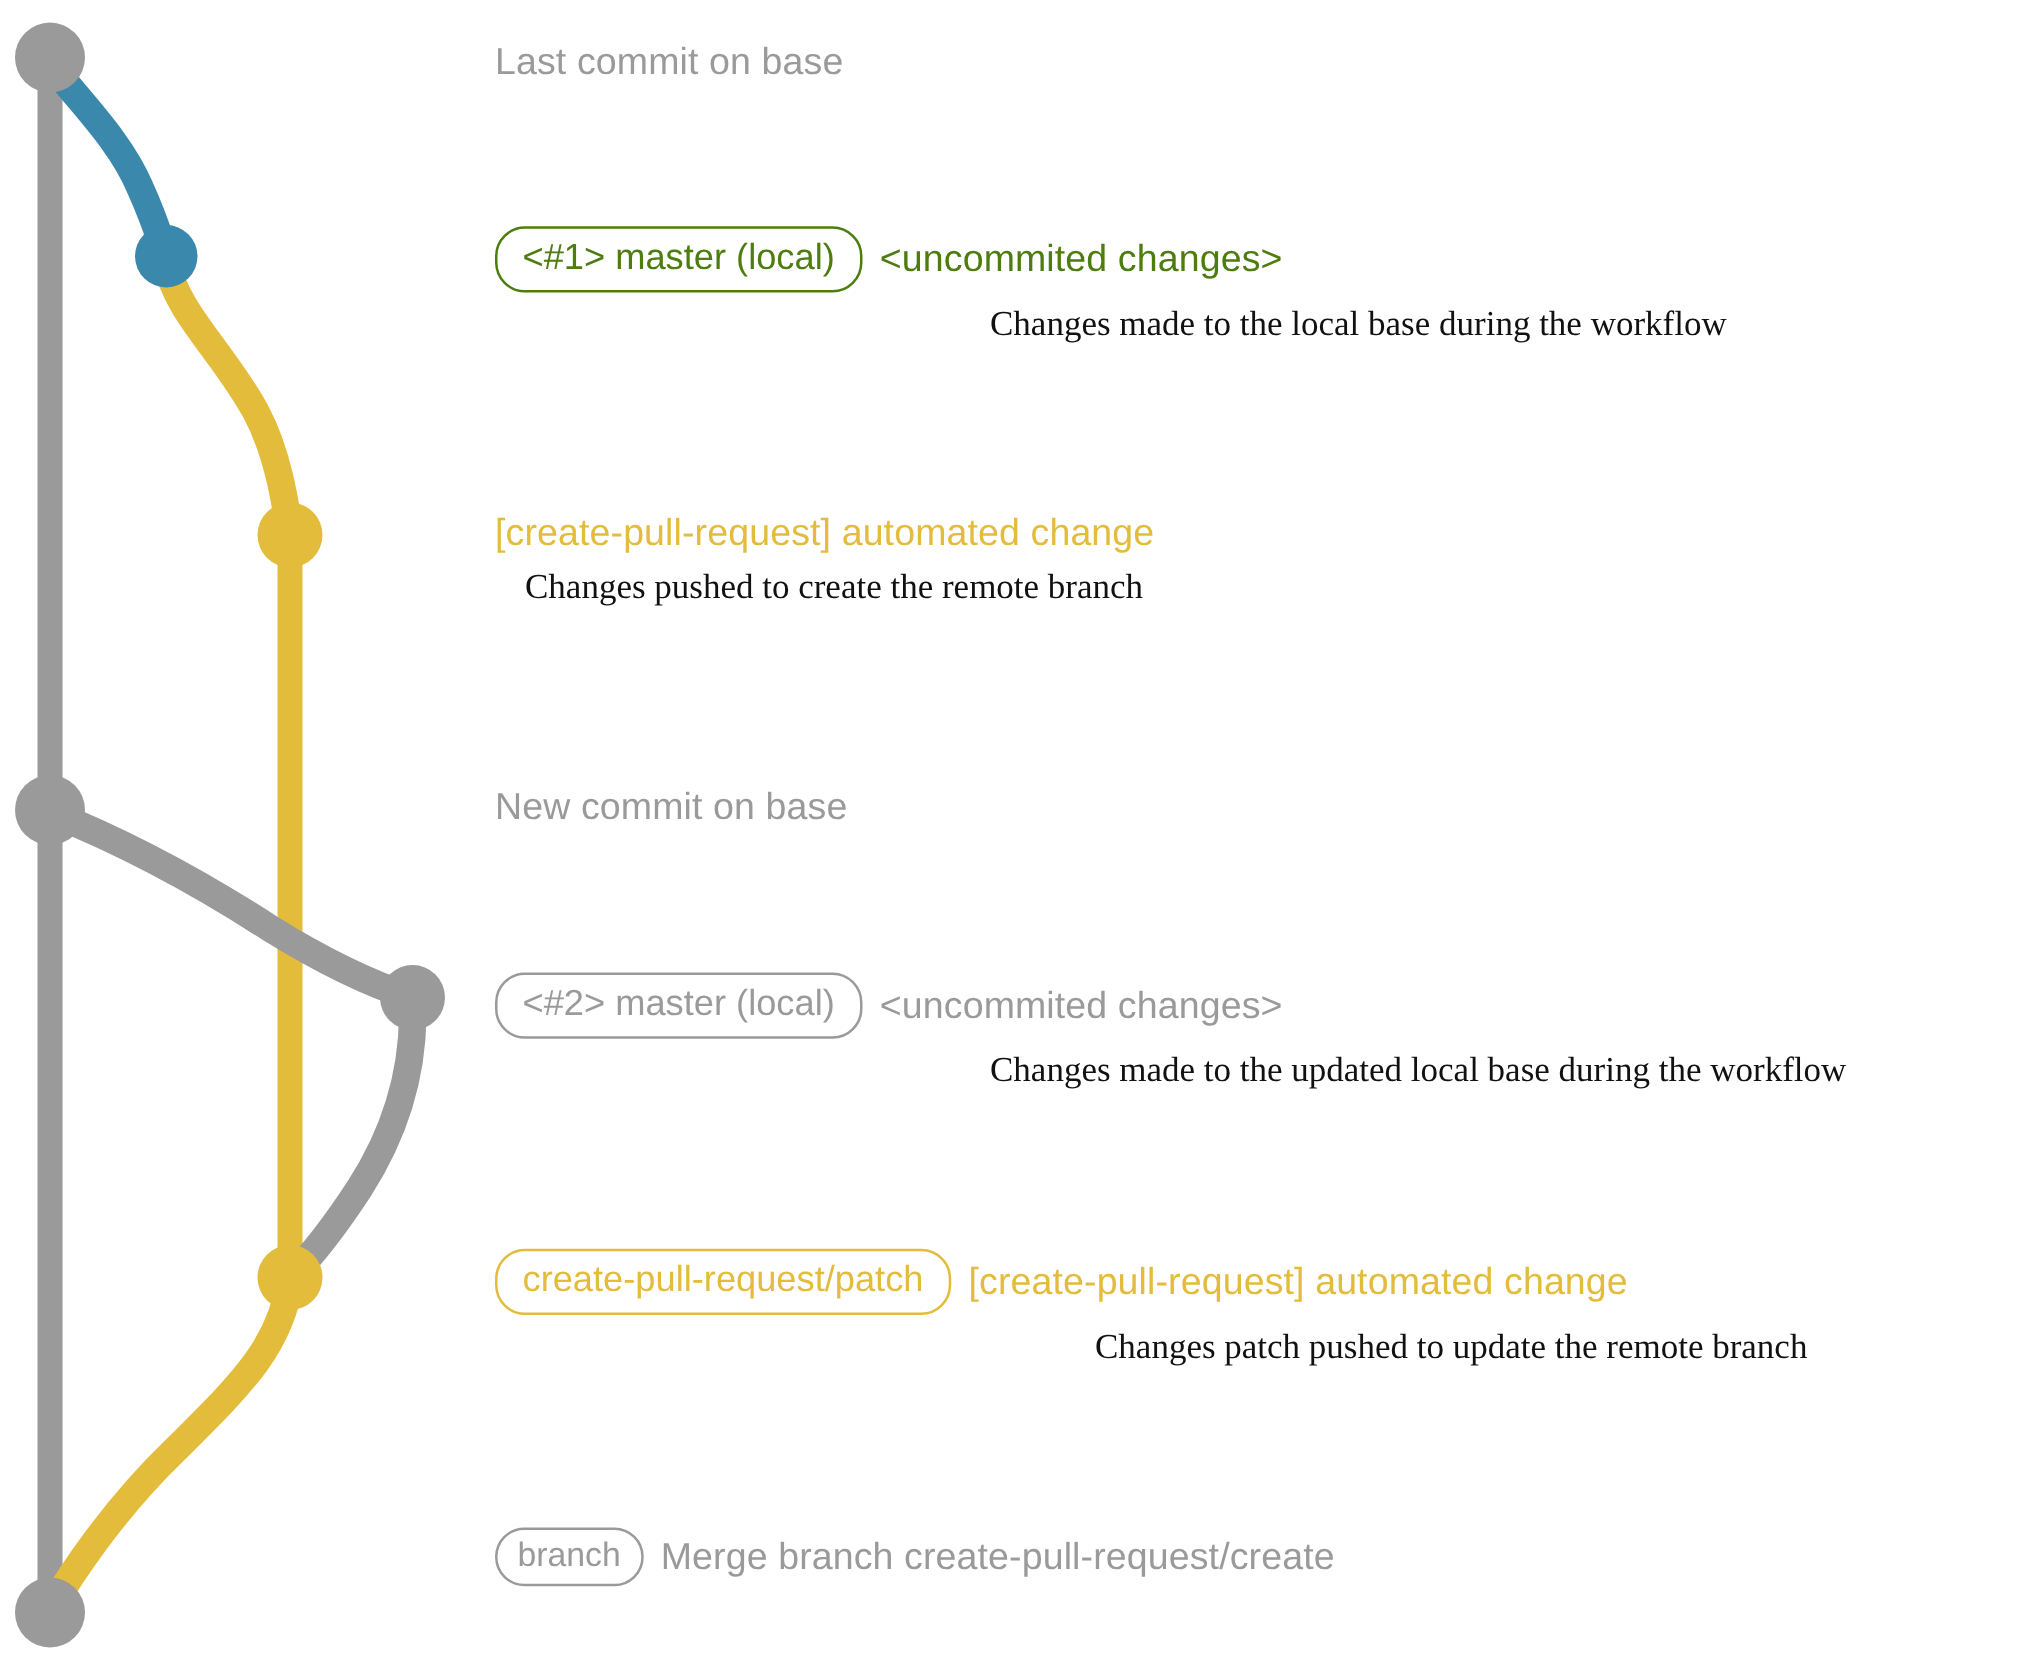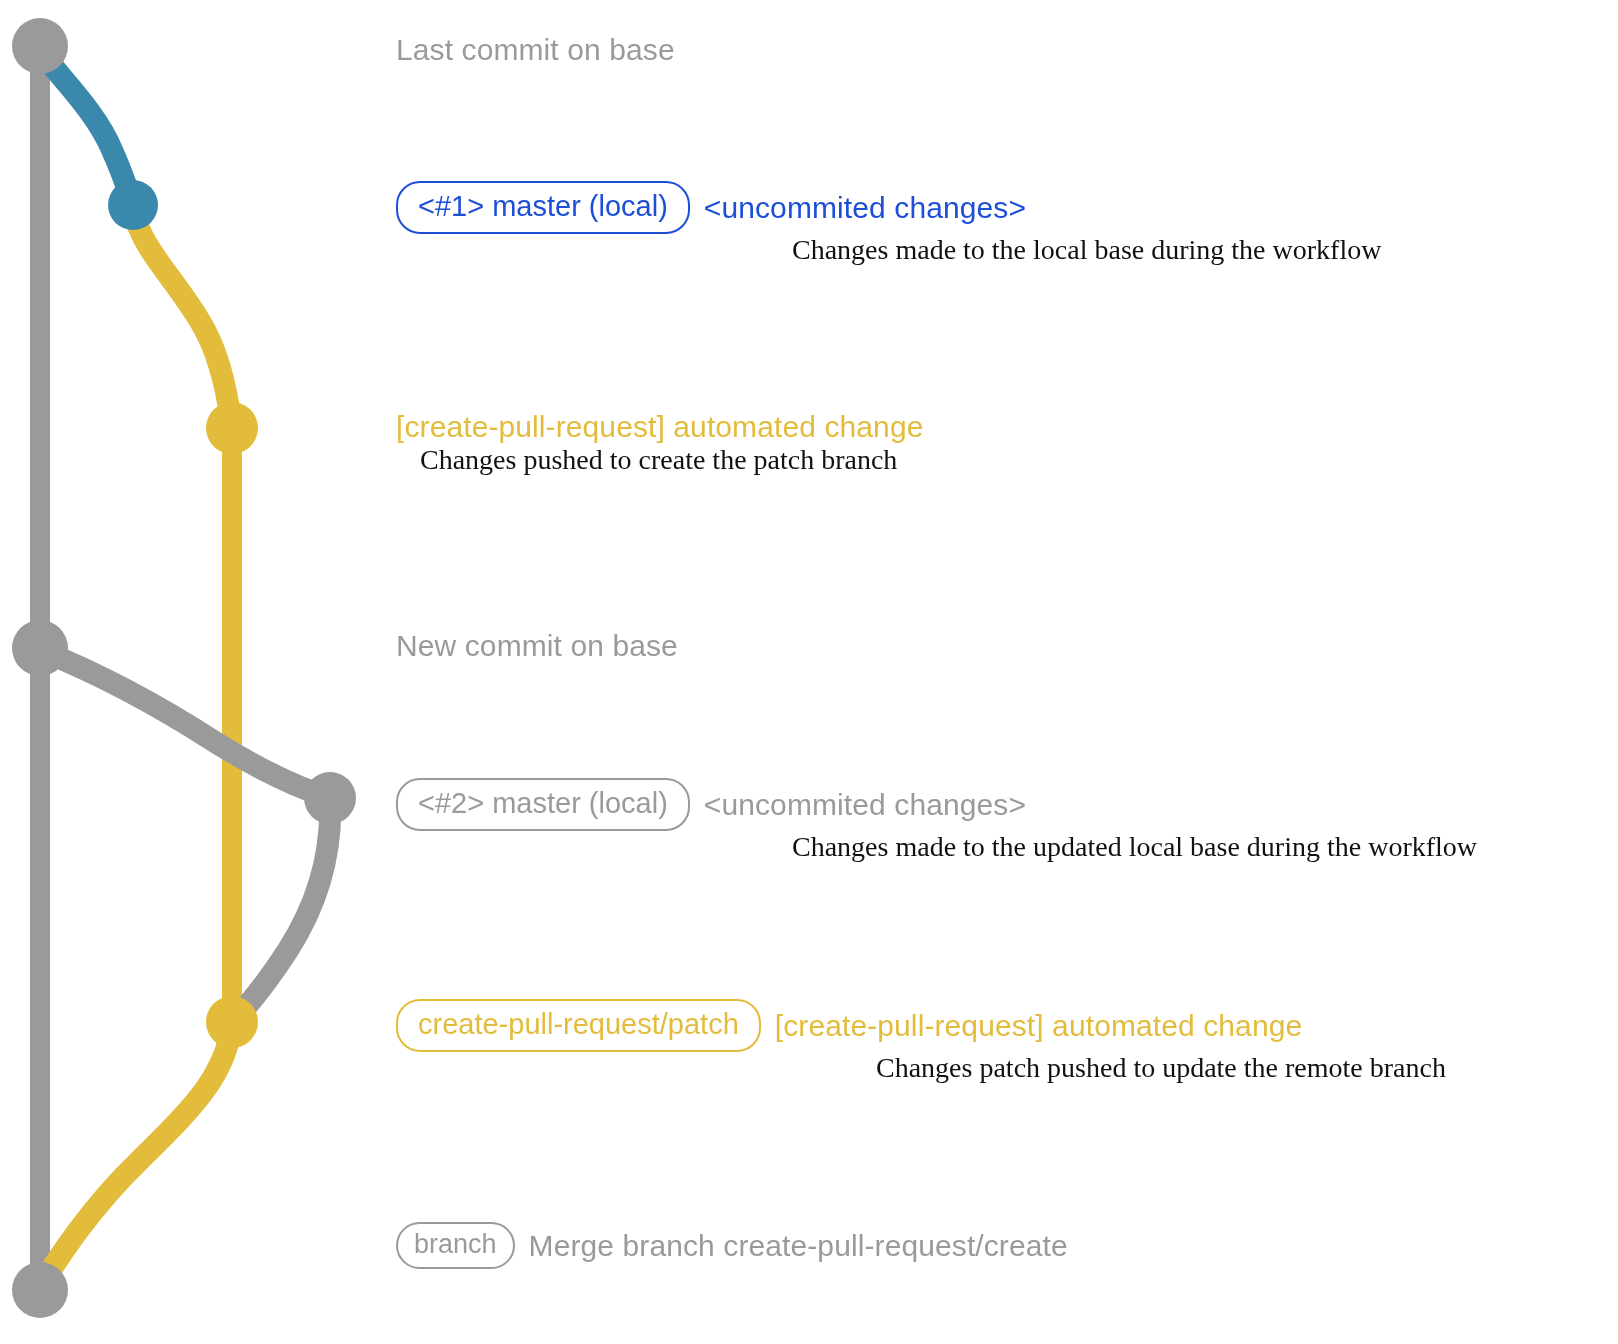--- a/index.html
+++ b/index.html
@@ -72,24 +72,25 @@
     font-family: "Liberation Sans", sans-serif;
     font-size: 30px;
     letter-spacing: 0.1px;
   }
 
   .desc {
     font-family: "Liberation Serif", serif;
     font-size: 28px;
     color: #111111;
     white-space: nowrap;
+    margin-top: 10px;
   }
 
   .c-gray   { color: #9a9a9a; }
-  .c-blue   { color: #1d4ed8; }
+  .c-blue   { color: #4d7c0f; }
   .c-yellow { color: #e3bc3c; }
 
   
   #row-last-commit      { top: 33px; }
   #row-local-1          { top: 181px; }
   #row-automated-1      { top: 410px; }
   #row-new-commit       { top: 629px; }
   #row-local-2          { top: 778px; }
   #row-patch            { top: 999px; text-align: center; }
   #row-master           { top: 1222px; }
@@ -140,21 +141,21 @@
       <span class="badge c-blue">&lt;#1&gt; master (local)</span>
       <span class="commit-msg c-blue">&lt;uncommited changes&gt;</span>
     </div>
     <div class="desc">Changes made to the local base during the workflow</div>
   </div>
 
   <div class="row" id="row-automated-1">
     <div class="row-main">
       <span class="commit-msg c-yellow">[create-pull-request] automated change</span>
     </div>
-    <div class="desc">Changes pushed to create the patch branch</div>
+    <div class="desc">Changes pushed to create the remote branch</div>
   </div>
 
   <div class="row" id="row-new-commit">
     <div class="row-main">
       <span class="plain-label c-gray">New commit on base</span>
     </div>
   </div>
 
   <div class="row" id="row-local-2">
     <div class="row-main">

